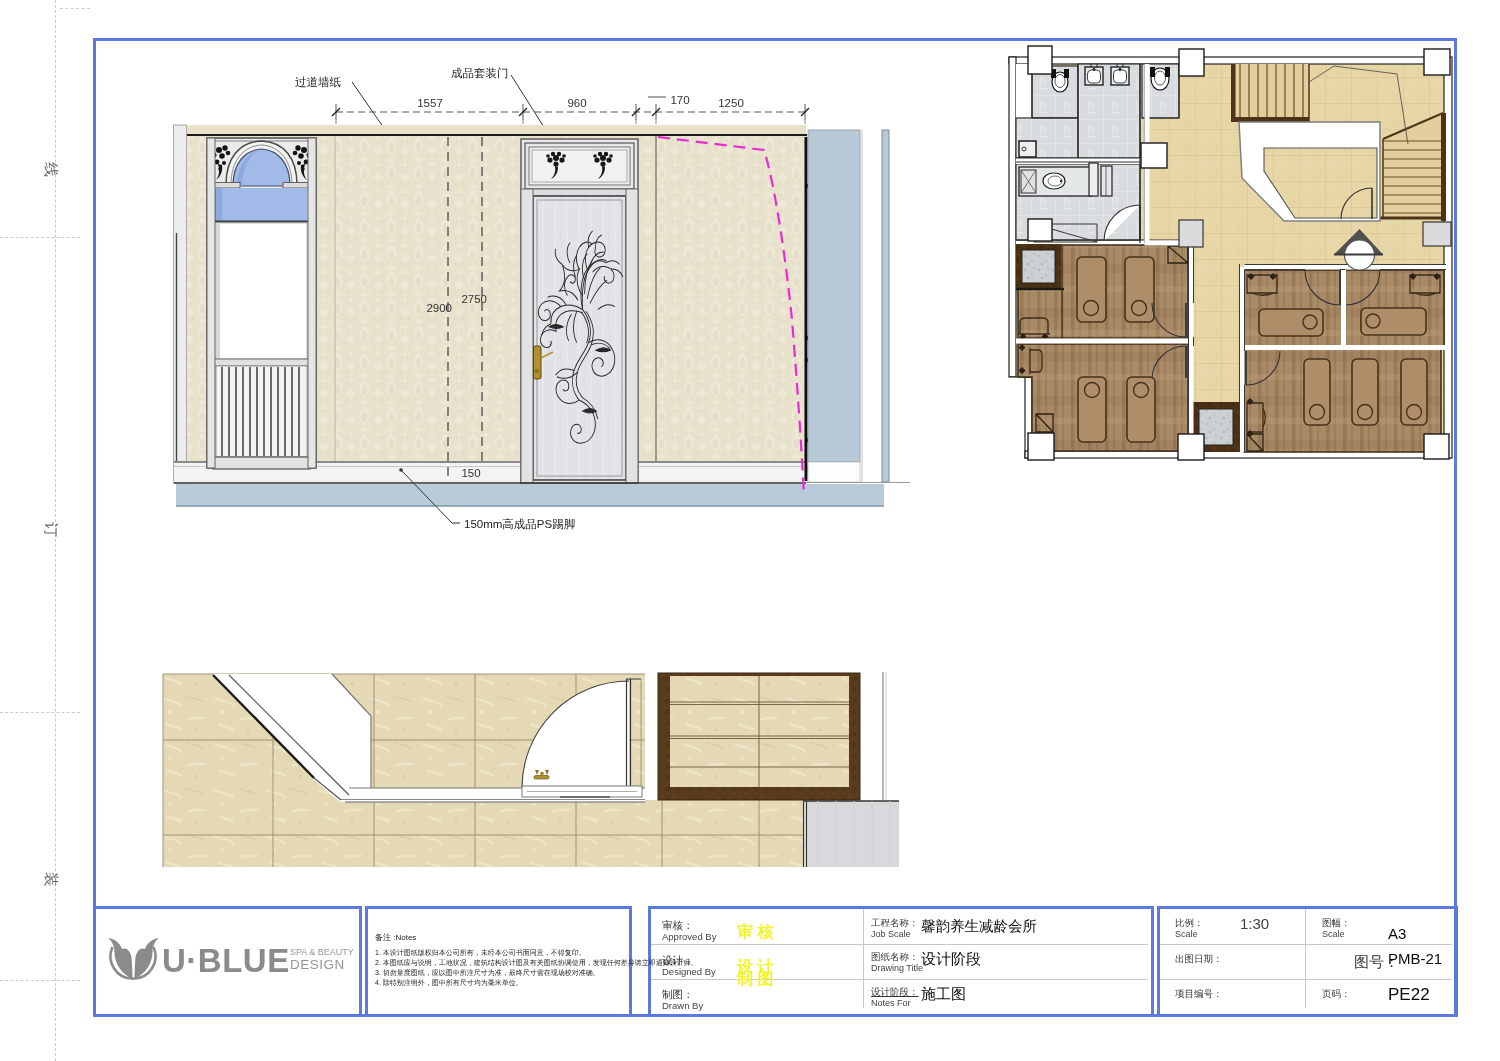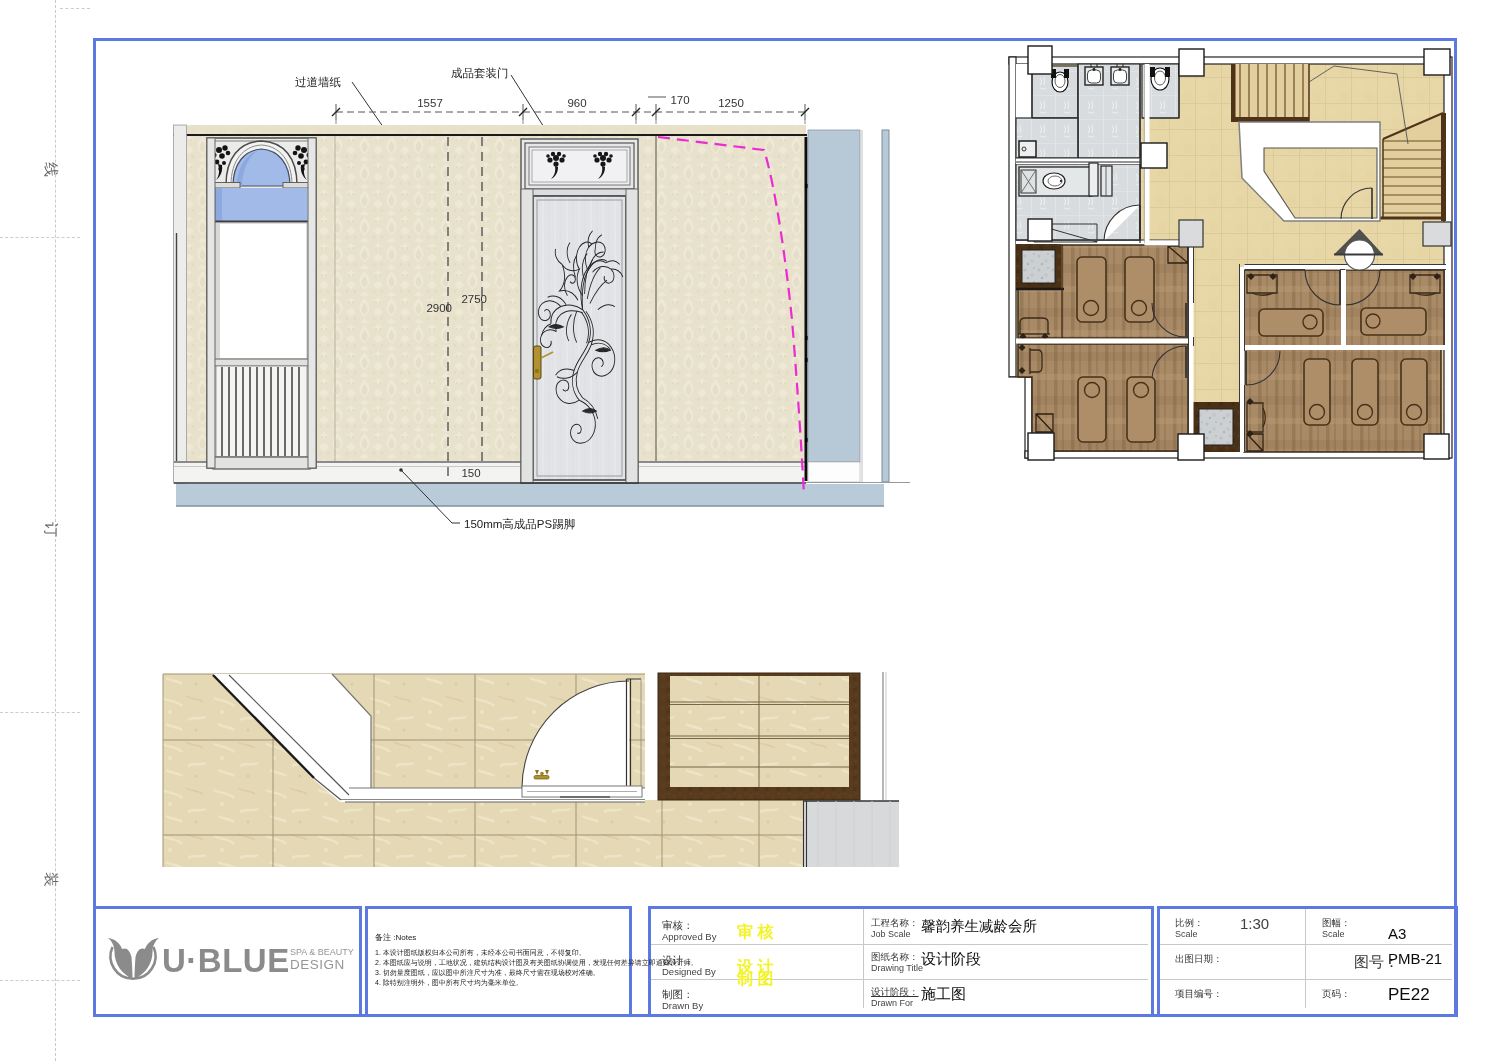--- a/index.html
+++ b/index.html
@@ -54,21 +54,21 @@
 <div class="abs" style="left:662px;top:1000px;font-size:9.5px;color:#444;">Drawn By</div>
 <div class="abs" style="left:737px;top:969px;font-size:16px;font-weight:bold;color:#f3f32a;">制 图</div>
 
 <div class="abs" style="left:871px;top:917px;font-size:9.5px;color:#333;">工程名称：</div>
 <div class="abs" style="left:871px;top:929px;font-size:9px;color:#444;">Job Scale</div>
 <div class="abs" style="left:921px;top:917px;font-size:14.5px;color:#0a0a0a;">馨韵养生减龄会所</div>
 <div class="abs" style="left:871px;top:951px;font-size:9.5px;color:#333;">图纸名称：</div>
 <div class="abs" style="left:871px;top:963px;font-size:9px;color:#444;">Drawing Title</div>
 <div class="abs" style="left:921px;top:950px;font-size:15px;color:#0a0a0a;">设计阶段</div>
 <div class="abs" style="left:871px;top:986px;font-size:9.5px;color:#333;text-decoration:underline;">设计阶段：</div>
-<div class="abs" style="left:871px;top:998px;font-size:9px;color:#444;">Drawn For</div>
+<div class="abs" style="left:871px;top:998px;font-size:9px;color:#444;">Notes For</div>
 <div class="abs" style="left:921px;top:985px;font-size:15px;color:#0a0a0a;">施工图</div>
 
 <div class="abs" style="left:1175px;top:917px;font-size:9.5px;color:#333;">比例：</div>
 <div class="abs" style="left:1175px;top:929px;font-size:9px;color:#444;">Scale</div>
 <div class="abs" style="left:1240px;top:915px;font-size:15px;color:#404040;">1:30</div>
 <div class="abs" style="left:1175px;top:953px;font-size:9.5px;color:#333;">出图日期：</div>
 <div class="abs" style="left:1175px;top:988px;font-size:9.5px;color:#333;">项目编号：</div>
 <div class="abs" style="left:1322px;top:917px;font-size:9.5px;color:#333;">图幅：</div>
 <div class="abs" style="left:1322px;top:929px;font-size:9px;color:#444;">Scale</div>
 <div class="abs" style="left:1388px;top:915px;font-size:15px;color:#0a0a0a;margin-top:10px;">A3</div>

